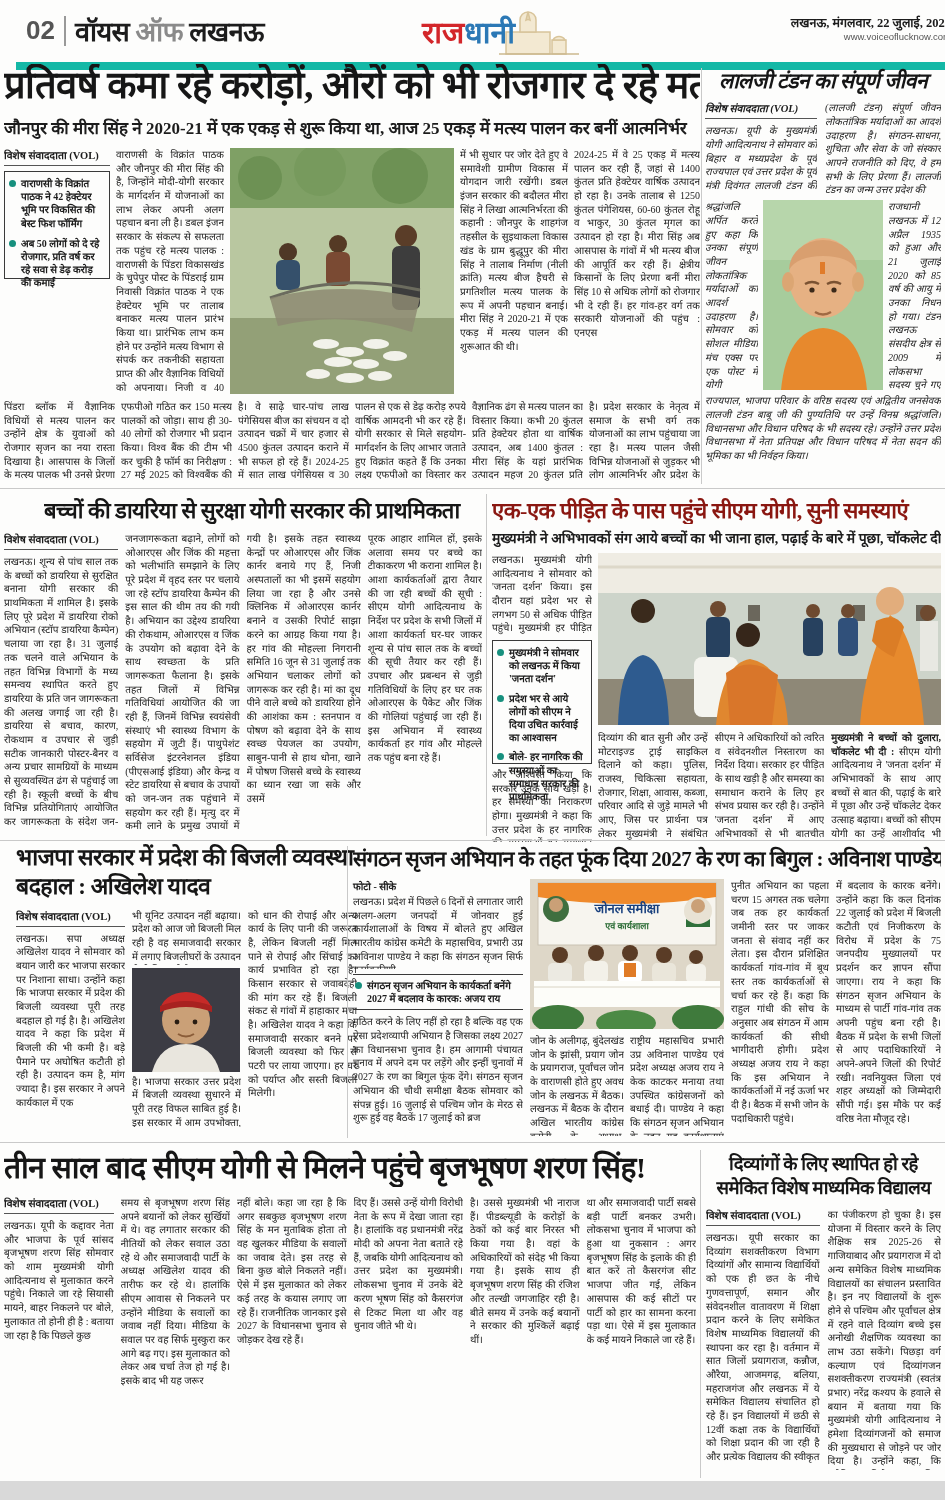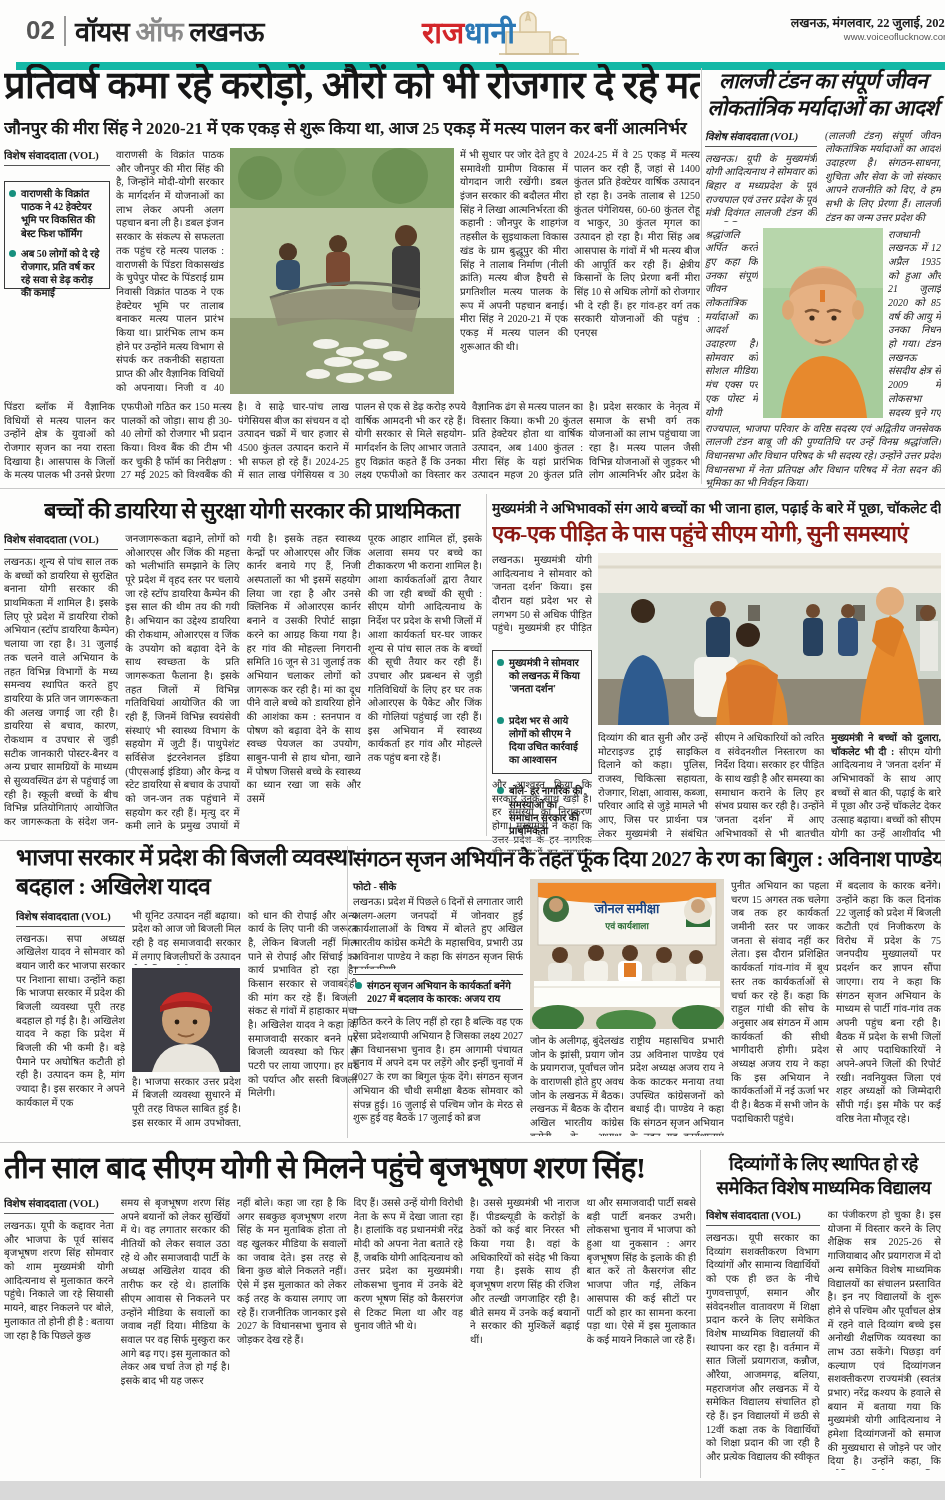--- a/index.html
+++ b/index.html
@@ -18,21 +18,21 @@
   .logo-red{color:#d3262a;}
   .logo-blue{color:#2b78b5;}
   .mh-right{position:absolute;right:10px;top:14px;text-align:right;}
   .mh-date{font-size:12.5px;font-weight:700;}
   .mh-site{font-size:9.5px;color:#555;font-family:"Liberation Sans",sans-serif;}
   
   .bt{font-size:10px;line-height:1.37;text-align:justify;overflow:hidden;}
   .byline{font-weight:700;font-size:10.5px;border-bottom:1.2px solid #555;padding-bottom:3px;margin-bottom:5px;white-space:nowrap;overflow:hidden;}
   .h-black{font-weight:900;color:#161616;letter-spacing:-0.5px;}
   .one-line{white-space:nowrap;overflow:hidden;}
-  .bullets-box{border:1.5px solid #3a3a3a;padding:5px 4px;display:flex;flex-direction:column;gap:7px;margin-top:15px;}
+  .bullets-box{border:1.5px solid #3a3a3a;padding:5px 4px;display:flex;flex-direction:column;gap:7px;margin-top:5px;}
   .bullet-item{display:flex;gap:5px;font-weight:700;font-size:10px;line-height:1.32;text-align:left;}
   .dot{width:7px;height:7px;border-radius:50%;background:#17907e;flex:none;margin-top:3px;}
   .inset{border-top:1.5px solid #3a3a3a;border-bottom:1.5px solid #3a3a3a;padding:4px 2px;margin:5px 0;}
   .vr{position:absolute;width:1px;background:#c9c9c9;}
   .hr{position:absolute;left:0;width:945px;height:1px;background:#c9c9c9;}
   .credit{font-weight:700;font-size:10px;margin-bottom:2px;}
   .footer-bar{position:absolute;left:0;top:1481px;width:945px;height:19px;background:#d9d9d9;}
   .photo{overflow:hidden;flex:none;}
   b.runin{font-weight:700;}
 </style>
@@ -127,21 +127,20 @@
     <div class="bt" style="flex:1;">एफपीओ गठित कर 150 मत्स्य पालकों को जोड़ा। साथ ही 30-40 लोगों को रोजगार भी प्रदान किया। विश्व बैंक की टीम भी कर चुकी है फॉर्म का निरीक्षण : 27 मई 2025 को विश्वबैंक की टीम ने उनके फार्म का भी निरीक्षण किया। आज</div>
     <div class="bt" style="flex:1;">है। वे साढ़े चार-पांच लाख पंगेसियस बीज का संचयन व दो उत्पादन चक्रों में चार हजार से 4500 कुंतल उत्पादन कराने में भी सफल हो रहे हैं। 2024-25 में सात लाख पंगेसियस व 30 हजार आईएमसी बीज का संचालन भी वहां किया जा रहा है। यही नहीं,</div>
     <div class="bt" style="flex:1;">पालन से एक से डेढ़ करोड़ रुपये वार्षिक आमदनी भी कर रहे हैं। योगी सरकार से मिले सहयोग-मार्गदर्शन के लिए आभार जताते हुए विक्रांत कहते हैं कि उनका लक्ष्य एफपीओ का विस्तार कर 500 किसानों को जोड़ना है। उत्पादन क्षमता के साथ ही गुणवत्ता</div>
     <div class="bt" style="flex:1;">वैज्ञानिक ढंग से मत्स्य पालन का विस्तार किया। कभी 20 कुंतल प्रति हेक्टेयर होता था वार्षिक उत्पादन, अब 1400 कुंतल : मीरा सिंह के यहां प्रारंभिक उत्पादन महज 20 कुंतल प्रति हेक्टेयर प्रति वर्ष होता था।</div>
     <div class="bt" style="flex:1;">है। प्रदेश सरकार के नेतृत्व में समाज के सभी वर्ग तक योजनाओं का लाभ पहुंचाया जा रहा है। मत्स्य पालन जैसी विभिन्न योजनाओं से जुड़कर भी लोग आत्मनिर्भर और प्रदेश के आर्थिक विकास में सहभागी बन सकते हैं।</div>
   </div>
 
   <div class="abs" style="top:68px;left:705px;width:236px;height:414px;font-style:italic;">
     <div class="h-black" style="font-size:21px;text-align:center;line-height:1.3;">
       <div>लालजी टंडन का संपूर्ण जीवन</div>
-      <div>लोकतांत्रिक मर्यादाओं का आदर्श</div>
     </div>
     <div style="display:flex;gap:8px;margin-top:6px;height:96px;">
       <div style="width:112px;flex:none;">
         <div class="byline">विशेष संवाददाता (VOL)</div>
         <div class="bt" style="height:70px;">लखनऊ। यूपी के मुख्यमंत्री योगी आदित्यनाथ ने सोमवार को बिहार व मध्यप्रदेश के पूर्व राज्यपाल एवं उत्तर प्रदेश के पूर्व मंत्री दिवंगत लालजी टंडन की पुण्यतिथि पर</div>
       </div>
       <div class="bt" style="flex:1;">(लालजी टंडन) संपूर्ण जीवन लोकतांत्रिक मर्यादाओं का आदर्श उदाहरण है। संगठन-साधना, शुचिता और सेवा के जो संस्कार आपने राजनीति को दिए, वे हम सभी के लिए प्रेरणा हैं। लालजी टंडन का जन्म उत्तर प्रदेश की</div>
     </div>
     <div style="display:flex;gap:5px;height:190px;margin-top:3px;">
       <div class="bt" style="width:53px;flex:none;">श्रद्धांजलि अर्पित करते हुए कहा कि उनका संपूर्ण जीवन लोकतांत्रिक मर्यादाओं का आदर्श उदाहरण है। सोमवार को सोशल मीडिया मंच एक्स पर एक पोस्ट में योगी आदित्यनाथ ने कहा, कि पूर्व</div>
@@ -179,26 +178,26 @@
       </div>
       <div class="bt" style="flex:1;">जनजागरूकता बढ़ाने, लोगों को ओआरएस और जिंक की महत्ता को भलीभांति समझाने के लिए पूरे प्रदेश में वृहद स्तर पर चलाये जा रहे स्टॉप डायरिया कैम्पेन की इस साल की थीम तय की गयी है। अभियान का उद्देश्य डायरिया की रोकथाम, ओआरएस व जिंक के उपयोग को बढ़ावा देने के साथ स्वच्छता के प्रति जागरूकता फैलाना है। इसके तहत जिलों में विभिन्न गतिविधियां आयोजित की जा रही हैं, जिनमें विभिन्न स्वयंसेवी संस्थाएं भी स्वास्थ्य विभाग के सहयोग में जुटी हैं। पाथुपेशंट सर्विसेज इंटरनेशनल इंडिया (पीएसआई इंडिया) और केन्द्र व स्टेट डायरिया से बचाव के उपायों को जन-जन तक पहुंचाने में सहयोग कर रही हैं। मृत्यु दर में कमी लाने के प्रमुख उपायों में शामिल हैं : स्तनपान व पोषण को बढ़ावा देना, स्वच्छ पेयजल</div>
       <div class="bt" style="flex:1;">गयी है। इसके तहत स्वास्थ्य केन्द्रों पर ओआरएस और जिंक कार्नर बनाये गए हैं, निजी अस्पतालों का भी इसमें सहयोग लिया जा रहा है और उनसे क्लिनिक में ओआरएस कार्नर बनाने व उसकी रिपोर्ट साझा करने का आग्रह किया गया है। हर गांव की मोहल्ला निगरानी समिति 16 जून से 31 जुलाई तक अभियान चलाकर लोगों को जागरूक कर रही है। मां का दूध पीने वाले बच्चे को डायरिया होने की आशंका कम : स्तनपान व पोषण को बढ़ावा देने के साथ स्वच्छ पेयजल का उपयोग, साबुन-पानी से हाथ धोना, खाने में पोषण जिससे बच्चे के स्वास्थ्य का ध्यान रखा जा सके और उसमें</div>
       <div class="bt" style="flex:1;">पूरक आहार शामिल हों, इसके अलावा समय पर बच्चे का टीकाकरण भी कराना शामिल है। आशा कार्यकर्ताओं द्वारा तैयार की जा रही बच्चों की सूची : सीएम योगी आदित्यनाथ के निर्देश पर प्रदेश के सभी जिलों में आशा कार्यकर्ता घर-घर जाकर शून्य से पांच साल तक के बच्चों की सूची तैयार कर रही हैं। उपचार और प्रबन्धन से जुड़ी गतिविधियों के लिए हर घर तक ओआरएस के पैकेट और जिंक की गोलियां पहुंचाई जा रही हैं। इस अभियान में स्वास्थ्य कार्यकर्ता हर गांव और मोहल्ले तक पहुंच बना रहे हैं।</div>
     </div>
   </div>
 
   <div class="vr" style="left:486px;top:494px;height:342px;"></div>
 
   <div class="abs" style="top:494px;left:492px;width:449px;height:342px;">
+    <div class="one-line h-black" style="font-size:22px;color:#8a1711;">एक-एक पीड़ित के पास पहुंचे सीएम योगी, सुनी समस्याएं</div>
     <div class="one-line" style="font-size:14px;font-weight:700;margin-top:4px;">मुख्यमंत्री ने अभिभावकों संग आये बच्चों का भी जाना हाल, पढ़ाई के बारे में पूछा, चॉकलेट दी</div>
-    <div class="one-line h-black" style="font-size:22px;color:#8a1711;">एक-एक पीड़ित के पास पहुंचे सीएम योगी, सुनी समस्याएं</div>
     <div style="position:relative;margin-top:6px;height:288px;">
       <div style="position:absolute;left:0;top:0;width:100px;height:288px;">
         <div class="bt" style="height:82px;">लखनऊ। मुख्यमंत्री योगी आदित्यनाथ ने सोमवार को 'जनता दर्शन' किया। इस दौरान यहां प्रदेश भर से लगभग 50 से अधिक पीड़ित पहुंचे। मुख्यमंत्री हर पीड़ित के पास स्वयं पहुंचे, समस्याएं सुनीं, प्रार्थना पत्र लिया</div>
-        <div class="bullets-box" style="height:112px;gap:18px;">
+        <div class="bullets-box" style="height:112px;gap:6px;">
           <div class="bullet-item">
               <span class="dot"></span>
               <span>मुख्यमंत्री ने सोमवार को लखनऊ में किया 'जनता दर्शन'</span>
             </div>
           <div class="bullet-item">
               <span class="dot"></span>
               <span>प्रदेश भर से आये लोगों को सीएम ने दिया उचित कार्रवाई का आश्वासन</span>
             </div>
           <div class="bullet-item">
               <span class="dot"></span>

